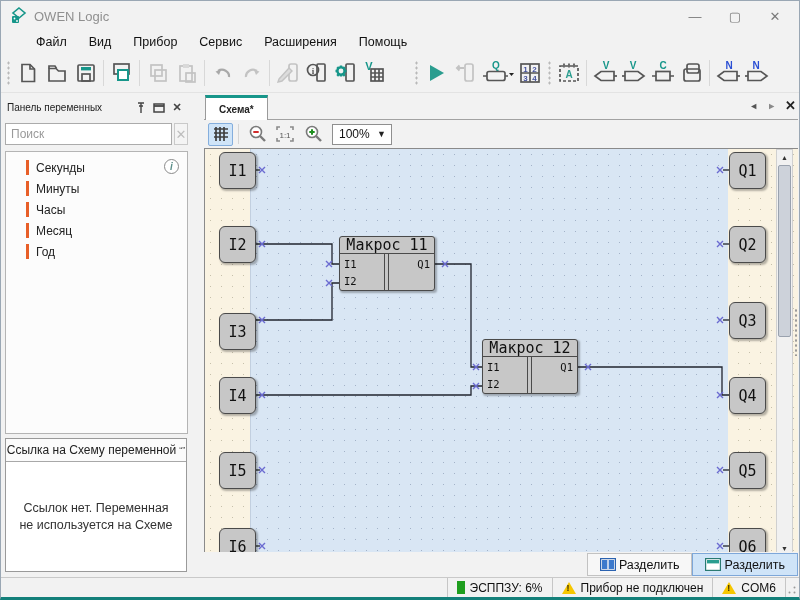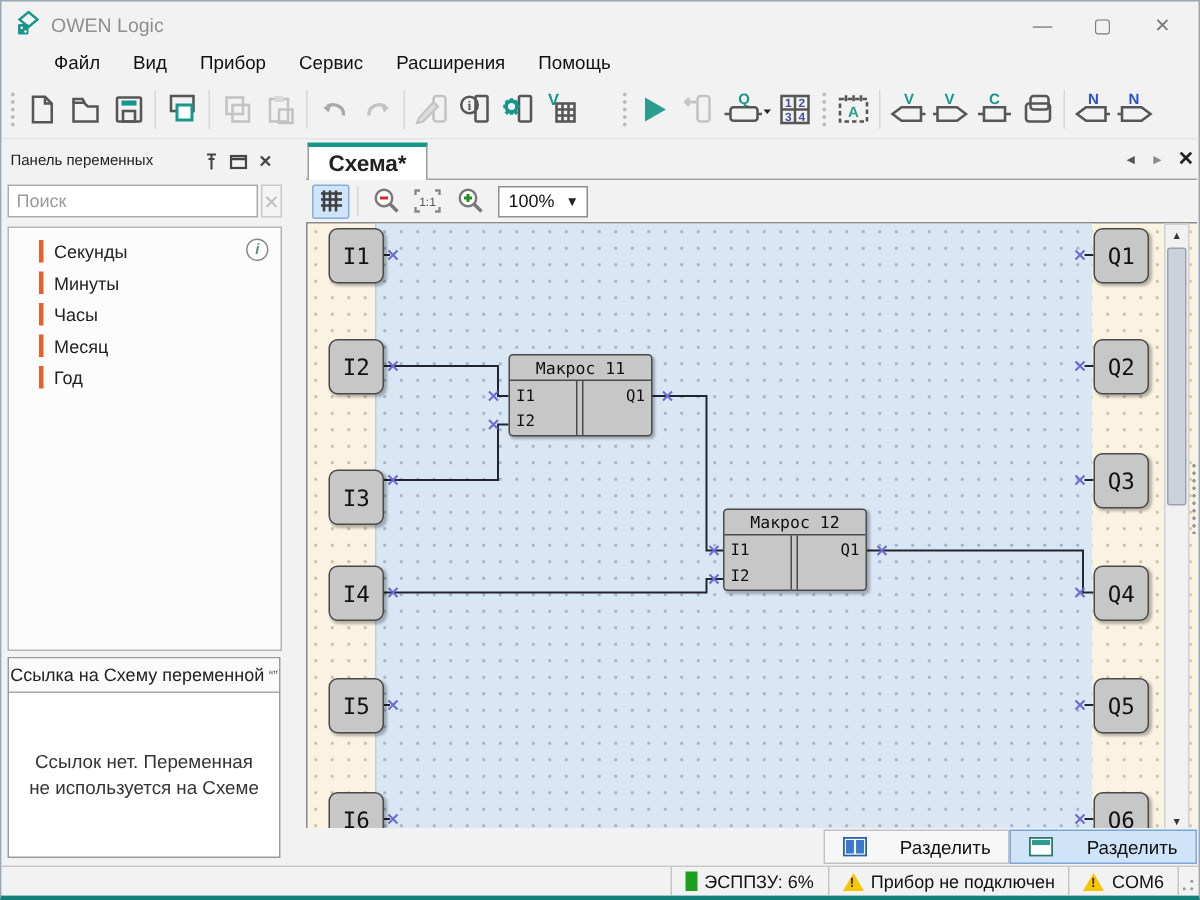--- a/index.html
+++ b/index.html
@@ -46,21 +46,21 @@
   .ref-box { position:absolute; left:4px; right:5px; top:343px; bottom:5px; background:#fff; border:1px solid #9a9a9a; }
   .ref-head { height:23px; border-bottom:1px solid #a8a8a8; background:#fbfbfb; display:flex; align-items:center; justify-content:center; font-size:12px; color:#222; }
   .ref-quotes { font-size:9px; color:#555; vertical-align:super; margin-left:3px; }
   .ref-body { padding:38px 10px 0 10px; text-align:center; font-size:12.5px; color:#333; line-height:1.35; }
 
   
   .doc { position:absolute; left:203px; top:94px; width:594px; bottom:20px; }
   .tabbar { position:absolute; left:0; right:0; top:0; height:25px; border-bottom:1px solid #a2a2a2; }
   .tab { position:absolute; left:1px; top:0; height:25px; padding:0 13px; background:#fff;
          border:1px solid #9a9a9a; border-top:3px solid #17968a; border-bottom:none;
-         display:flex; align-items:center; font-weight:bold; font-size:15px; color:#222; }
+         display:flex; align-items:center; font-weight:bold; font-size:10px; color:#222; }
   .tab-nav { position:absolute; right:2px; top:3px; display:flex; align-items:center; gap:9px; }
   .tab-arrow { font-size:9px; color:#555; }
   .tab-arrow.dim { color:#8a8a8a; }
   .tab-close { font-size:13px; font-weight:bold; color:#222; }
 
   .ztoolbar { position:absolute; left:0; right:0; top:25px; height:28px; display:flex; align-items:center; gap:3px; padding-left:4px; background:#f2f2f2; }
   .zbtn { width:25px; height:23px; display:flex; align-items:center; justify-content:center; border-radius:2px; }
   .zbtn.active { background:#cfe4f8; border:1px solid #84aedd; }
   .zsep { width:1px; height:20px; background:#d5d5d5; margin:0 2px; }
   .zoom-select { width:60px; height:21px; background:#fff; border:1px solid #8f8f8f; display:flex; align-items:center; padding-left:6px; position:relative; font-size:12px; color:#111; margin-left:4px; }
@@ -73,39 +73,39 @@
   .blue-region { position:absolute; left:45px; top:0; width:478px; height:408px; background:#d9e6f4;
                  background-image:radial-gradient(circle, #a3b2c8 0.9px, transparent 1px); background-size:11px 11px; border-left:1px solid #c2cfdf; }
   .wires { position:absolute; left:0; top:0; }
   .io { position:absolute; width:37px; height:37px; background:#c7c7c7; border:1.6px solid #4a4a4a; border-radius:6px;
         display:flex; align-items:center; justify-content:center; box-shadow:1.5px 1.5px 2px rgba(0,0,0,0.28);
         font-family:"DejaVu Sans Mono", monospace; font-size:15px; color:#111; }
   .io-in { left:14px; }
   .io-out { left:524px; }
   .macro { position:absolute; width:96px; height:55px; background:#c7c7c7; border:1.4px solid #4a4a4a; border-radius:3px;
            box-shadow:1.5px 1.5px 2px rgba(0,0,0,0.28); font-family:"DejaVu Sans Mono", monospace; }
-  .macro-head { height:17px; border-bottom:1.2px solid #4a4a4a; display:flex; align-items:center; justify-content:center; font-size:11px; color:#111; }
+  .macro-head { height:17px; border-bottom:1.2px solid #4a4a4a; display:flex; align-items:center; justify-content:center; font-size:15px; color:#111; }
   .macro-body { position:relative; height:36px; }
   .mdiv { position:absolute; left:44px; top:0; bottom:0; width:5px; border-left:1.4px solid #4a4a4a; border-right:1.4px solid #4a4a4a; }
   .mpin { position:absolute; font-size:10.5px; color:#111; }
   .mpin.l1 { left:4px; top:4px; } .mpin.l2 { left:4px; top:21px; } .mpin.r1 { right:4px; top:4px; }
 
   
   .vscroll { position:absolute; left:571px; top:0; width:17px; height:408px; background:#f1f1f1; border:1px solid #d0d0d0; }
   .sb-arrow { position:absolute; left:0; width:15px; height:15px; display:flex; align-items:center; justify-content:center; font-size:7px; color:#333; }
   .sb-arrow.up { top:0; } .sb-arrow.down { bottom:0; }
   .sb-thumb { position:absolute; left:1px; top:15px; width:13px; height:172px; background:#cdd2da; border:1px solid #9aa2ae; border-radius:2px; }
 
   .edge-grip { position:absolute; right:0px; top:213px; width:4px; height:48px;
                background-image:radial-gradient(circle, #9a9a9a 1px, transparent 1.3px); background-size:4px 5px; }
 
   
   .doc-bottom { position:absolute; left:0; right:0; bottom:0; height:25px; background:#f2f2f2; }
   .view-buttons { position:absolute; right:0; top:1px; display:flex; height:23px; }
-  .vbtn { display:flex; align-items:center; gap:22px; padding:0 12px; font-size:12.5px; color:#111; border:1px solid #c2c2c2; background:#f7f7f7; }
+  .vbtn { display:flex; align-items:center; gap:3px; padding:0 12px; font-size:12.5px; color:#111; border:1px solid #c2c2c2; background:#f7f7f7; }
   .vbtn.selected { background:#cfe4f8; border:1px solid #7da7d9; }
 
   
   .statusbar { position:absolute; left:0; right:0; bottom:0; height:20px; background:#f2f2f2; border-top:1px solid #c9c9c9;
                display:flex; justify-content:flex-end; align-items:stretch; }
   .st-cell { display:flex; align-items:center; gap:5px; padding:0 9px; border-left:1px solid #c6c6c6; font-size:12px; color:#111; }
   .progress-chip { width:8px; height:13px; background:#1e9e1e; }
   .warn-ico { width:0; height:0; position:relative; border-left:7px solid transparent; border-right:7px solid transparent; border-bottom:12px solid #f6c700; }
   .warn-ico::after { content:"!"; position:absolute; left:-2px; top:1px; font-size:9px; font-weight:bold; color:#3a2c00; }
   .resize-grip { width:14px; display:flex; align-items:flex-end; justify-content:flex-end; padding:0 3px 3px 0; }

